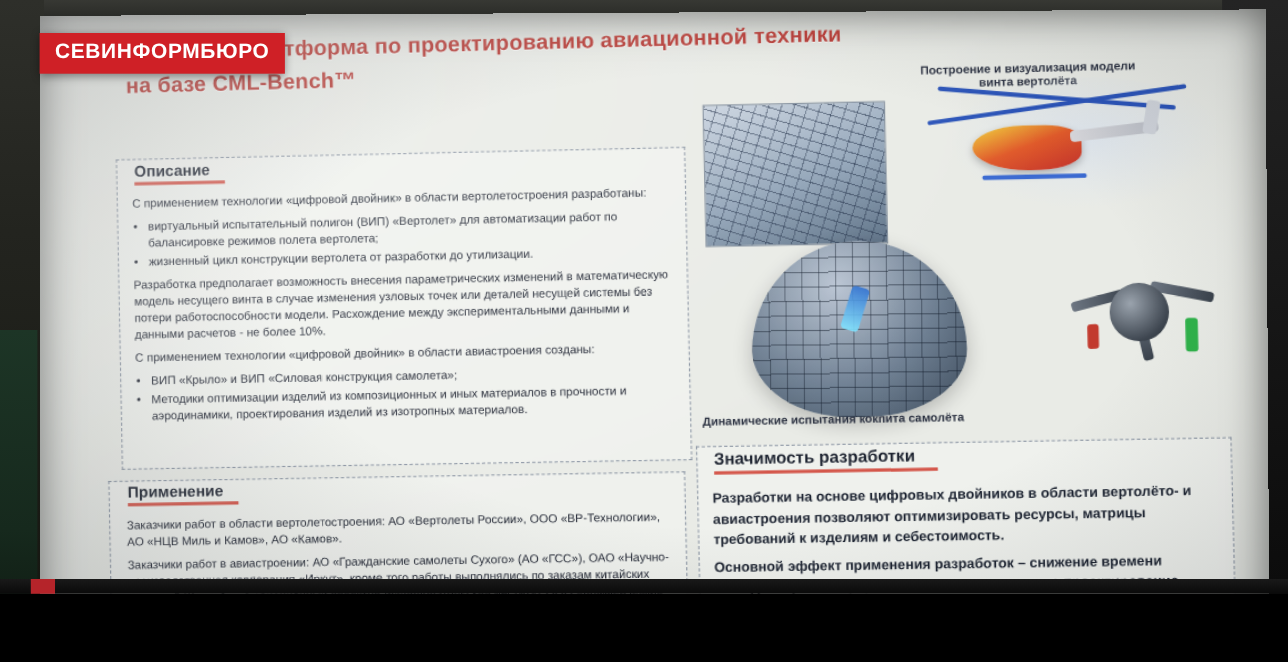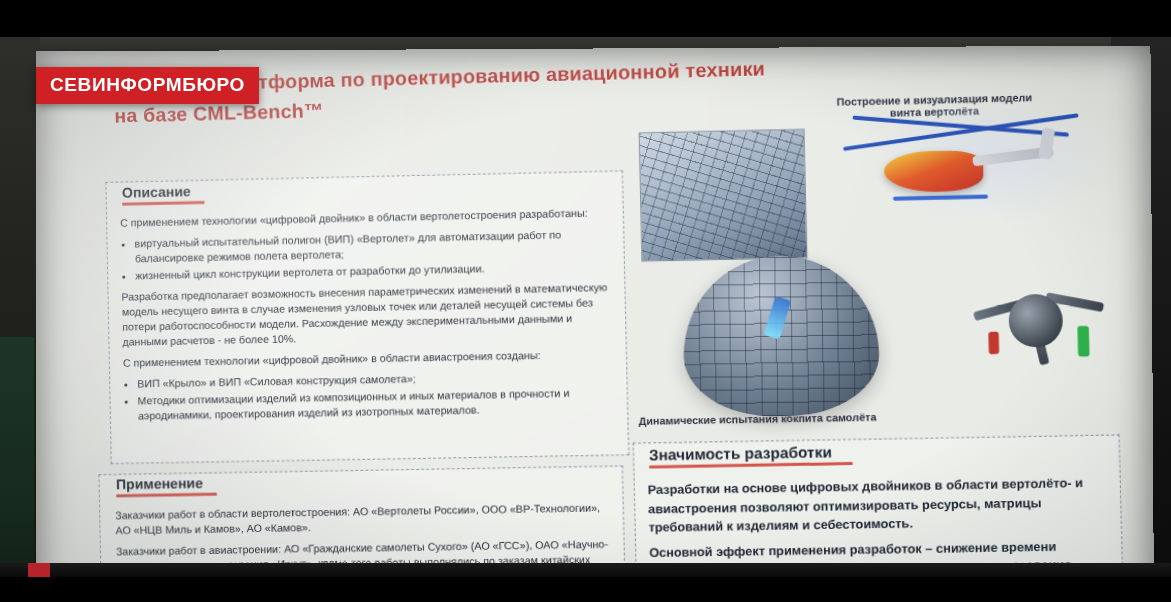--- a/index.html
+++ b/index.html
@@ -7,21 +7,20 @@
     padding: 0;
     background: #000;
   }
   #stage {
     position: relative;
     width: 1171px;
     height: 540px;
     overflow: hidden;
     background: #0d0f10;
     font-family: "Liberation Sans", sans-serif;
-    margin-top: 37px;
   }
 
   
   .room-bg {
     position: absolute;
     inset: 0;
     background:
       linear-gradient(180deg, #1c1d1c 0%, #121312 20%, #0a0b0a 60%, #0b0c0b 100%);
   }
   .wall-left {

